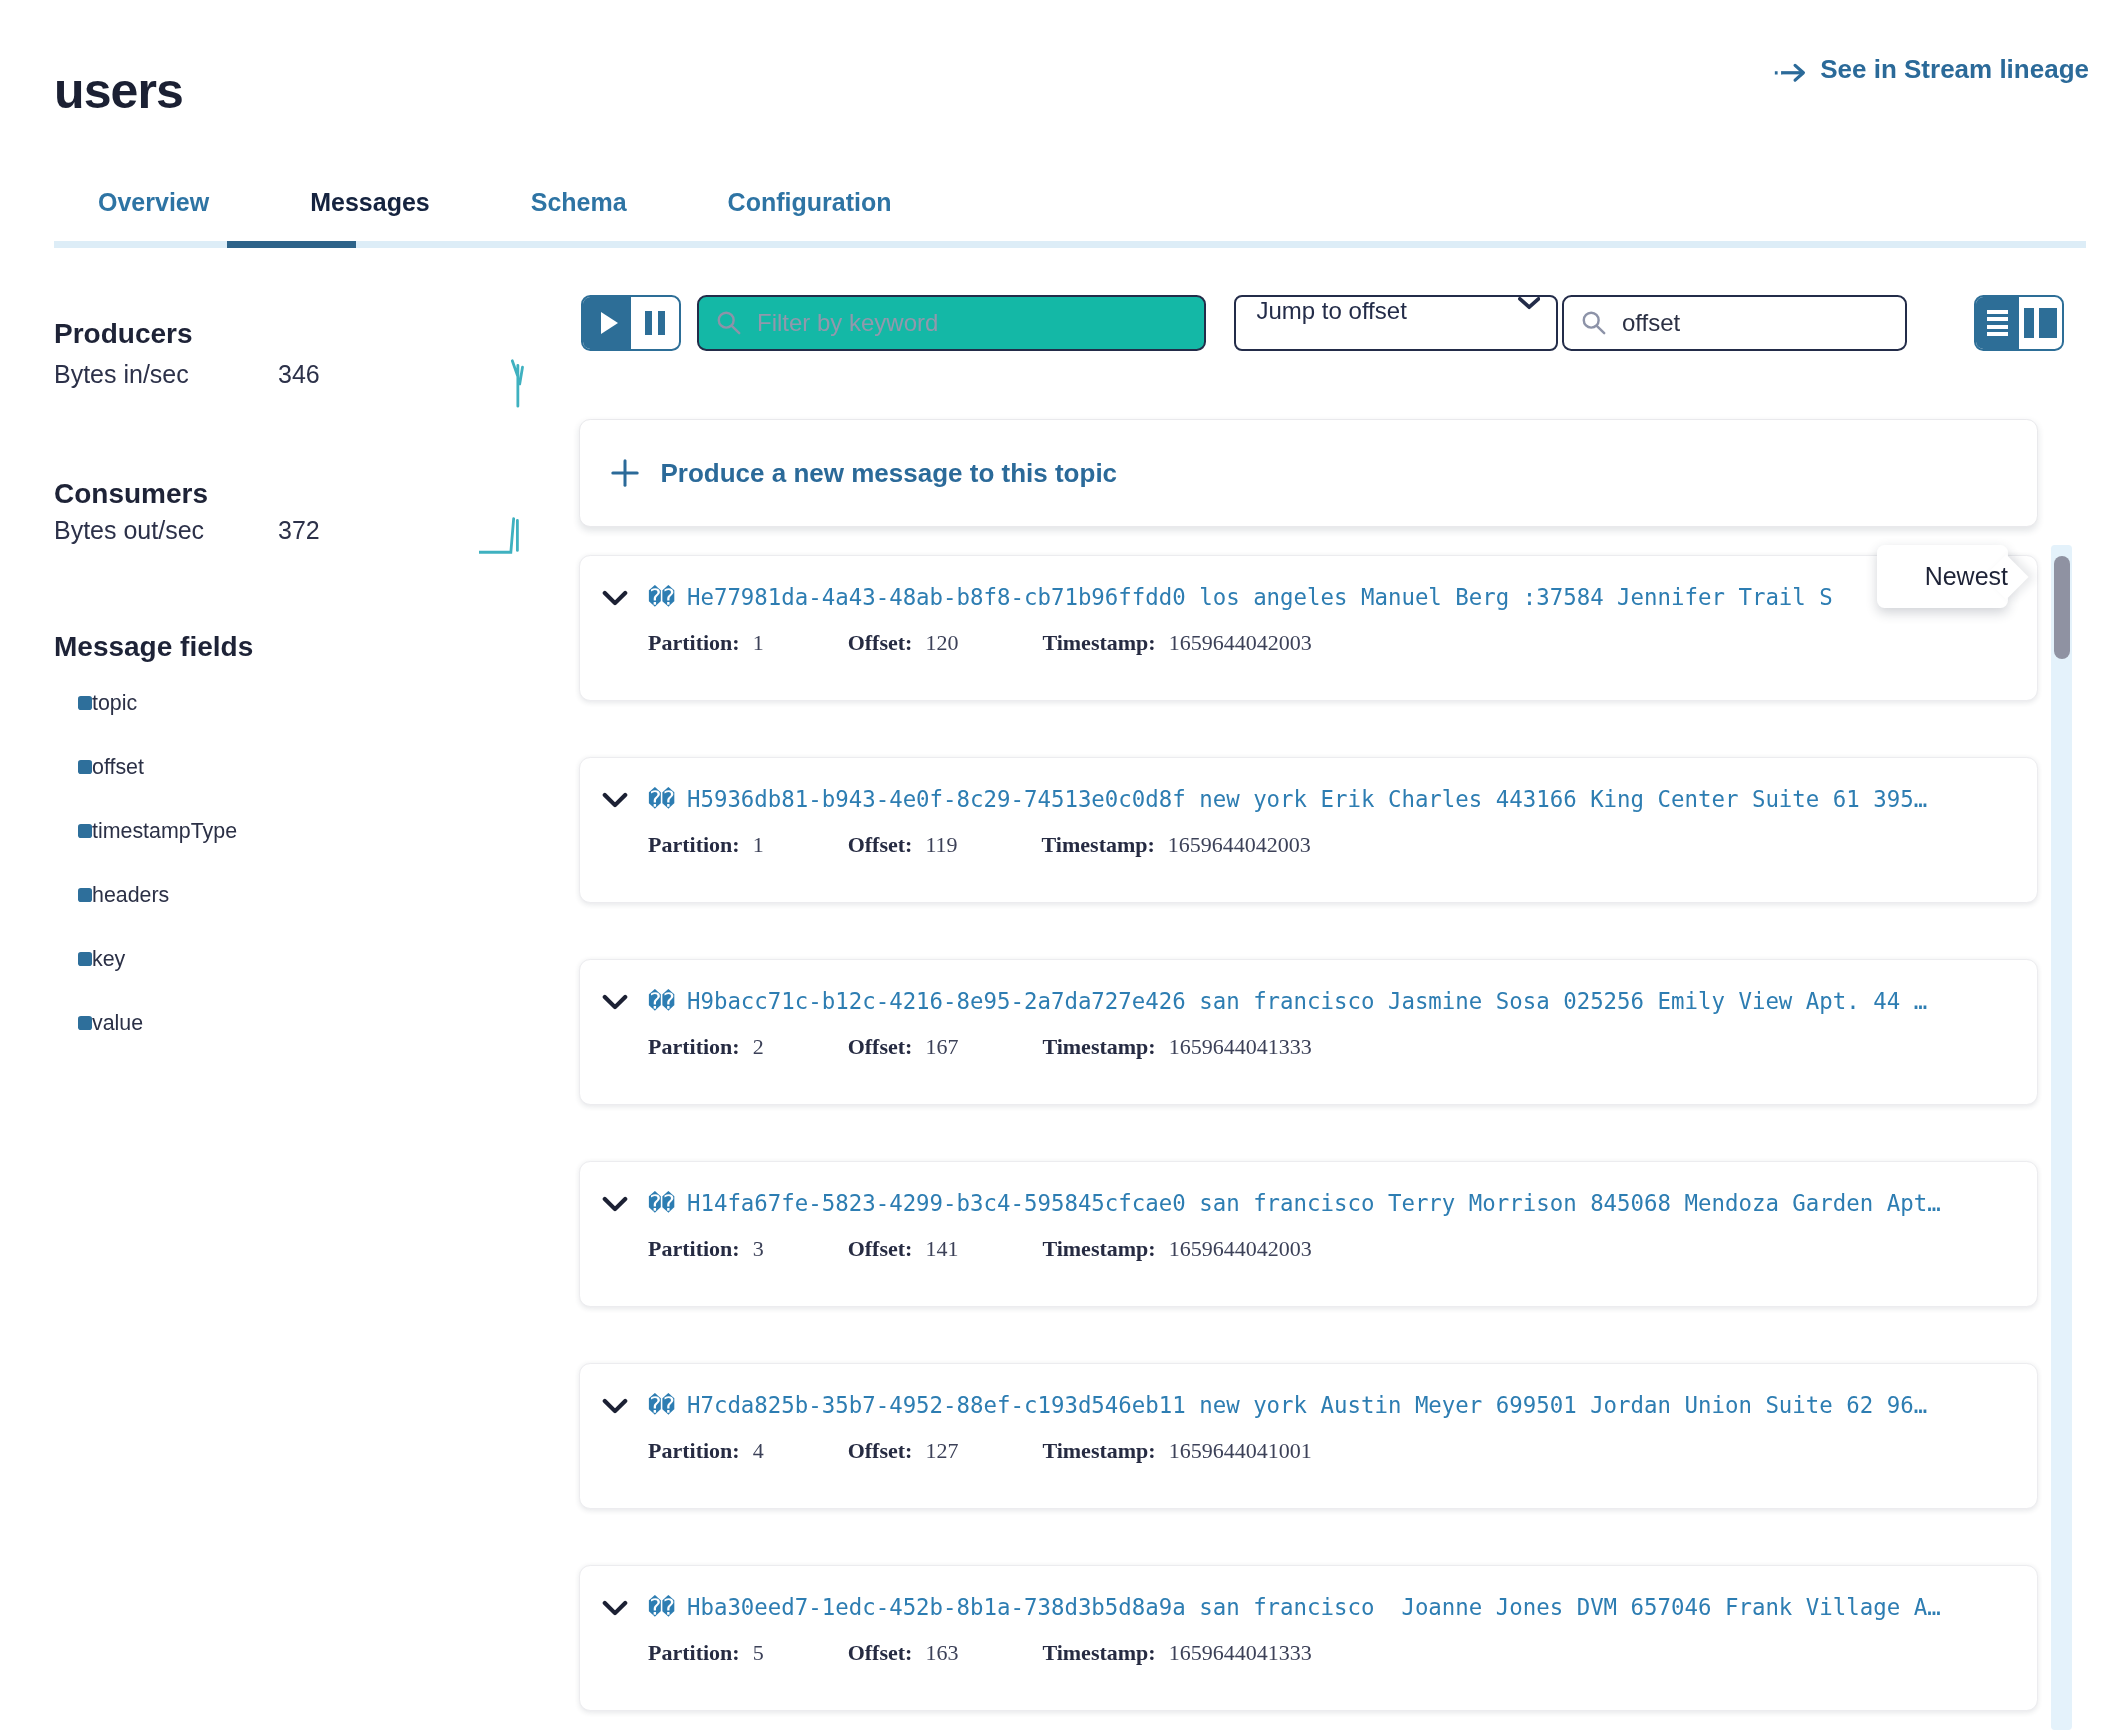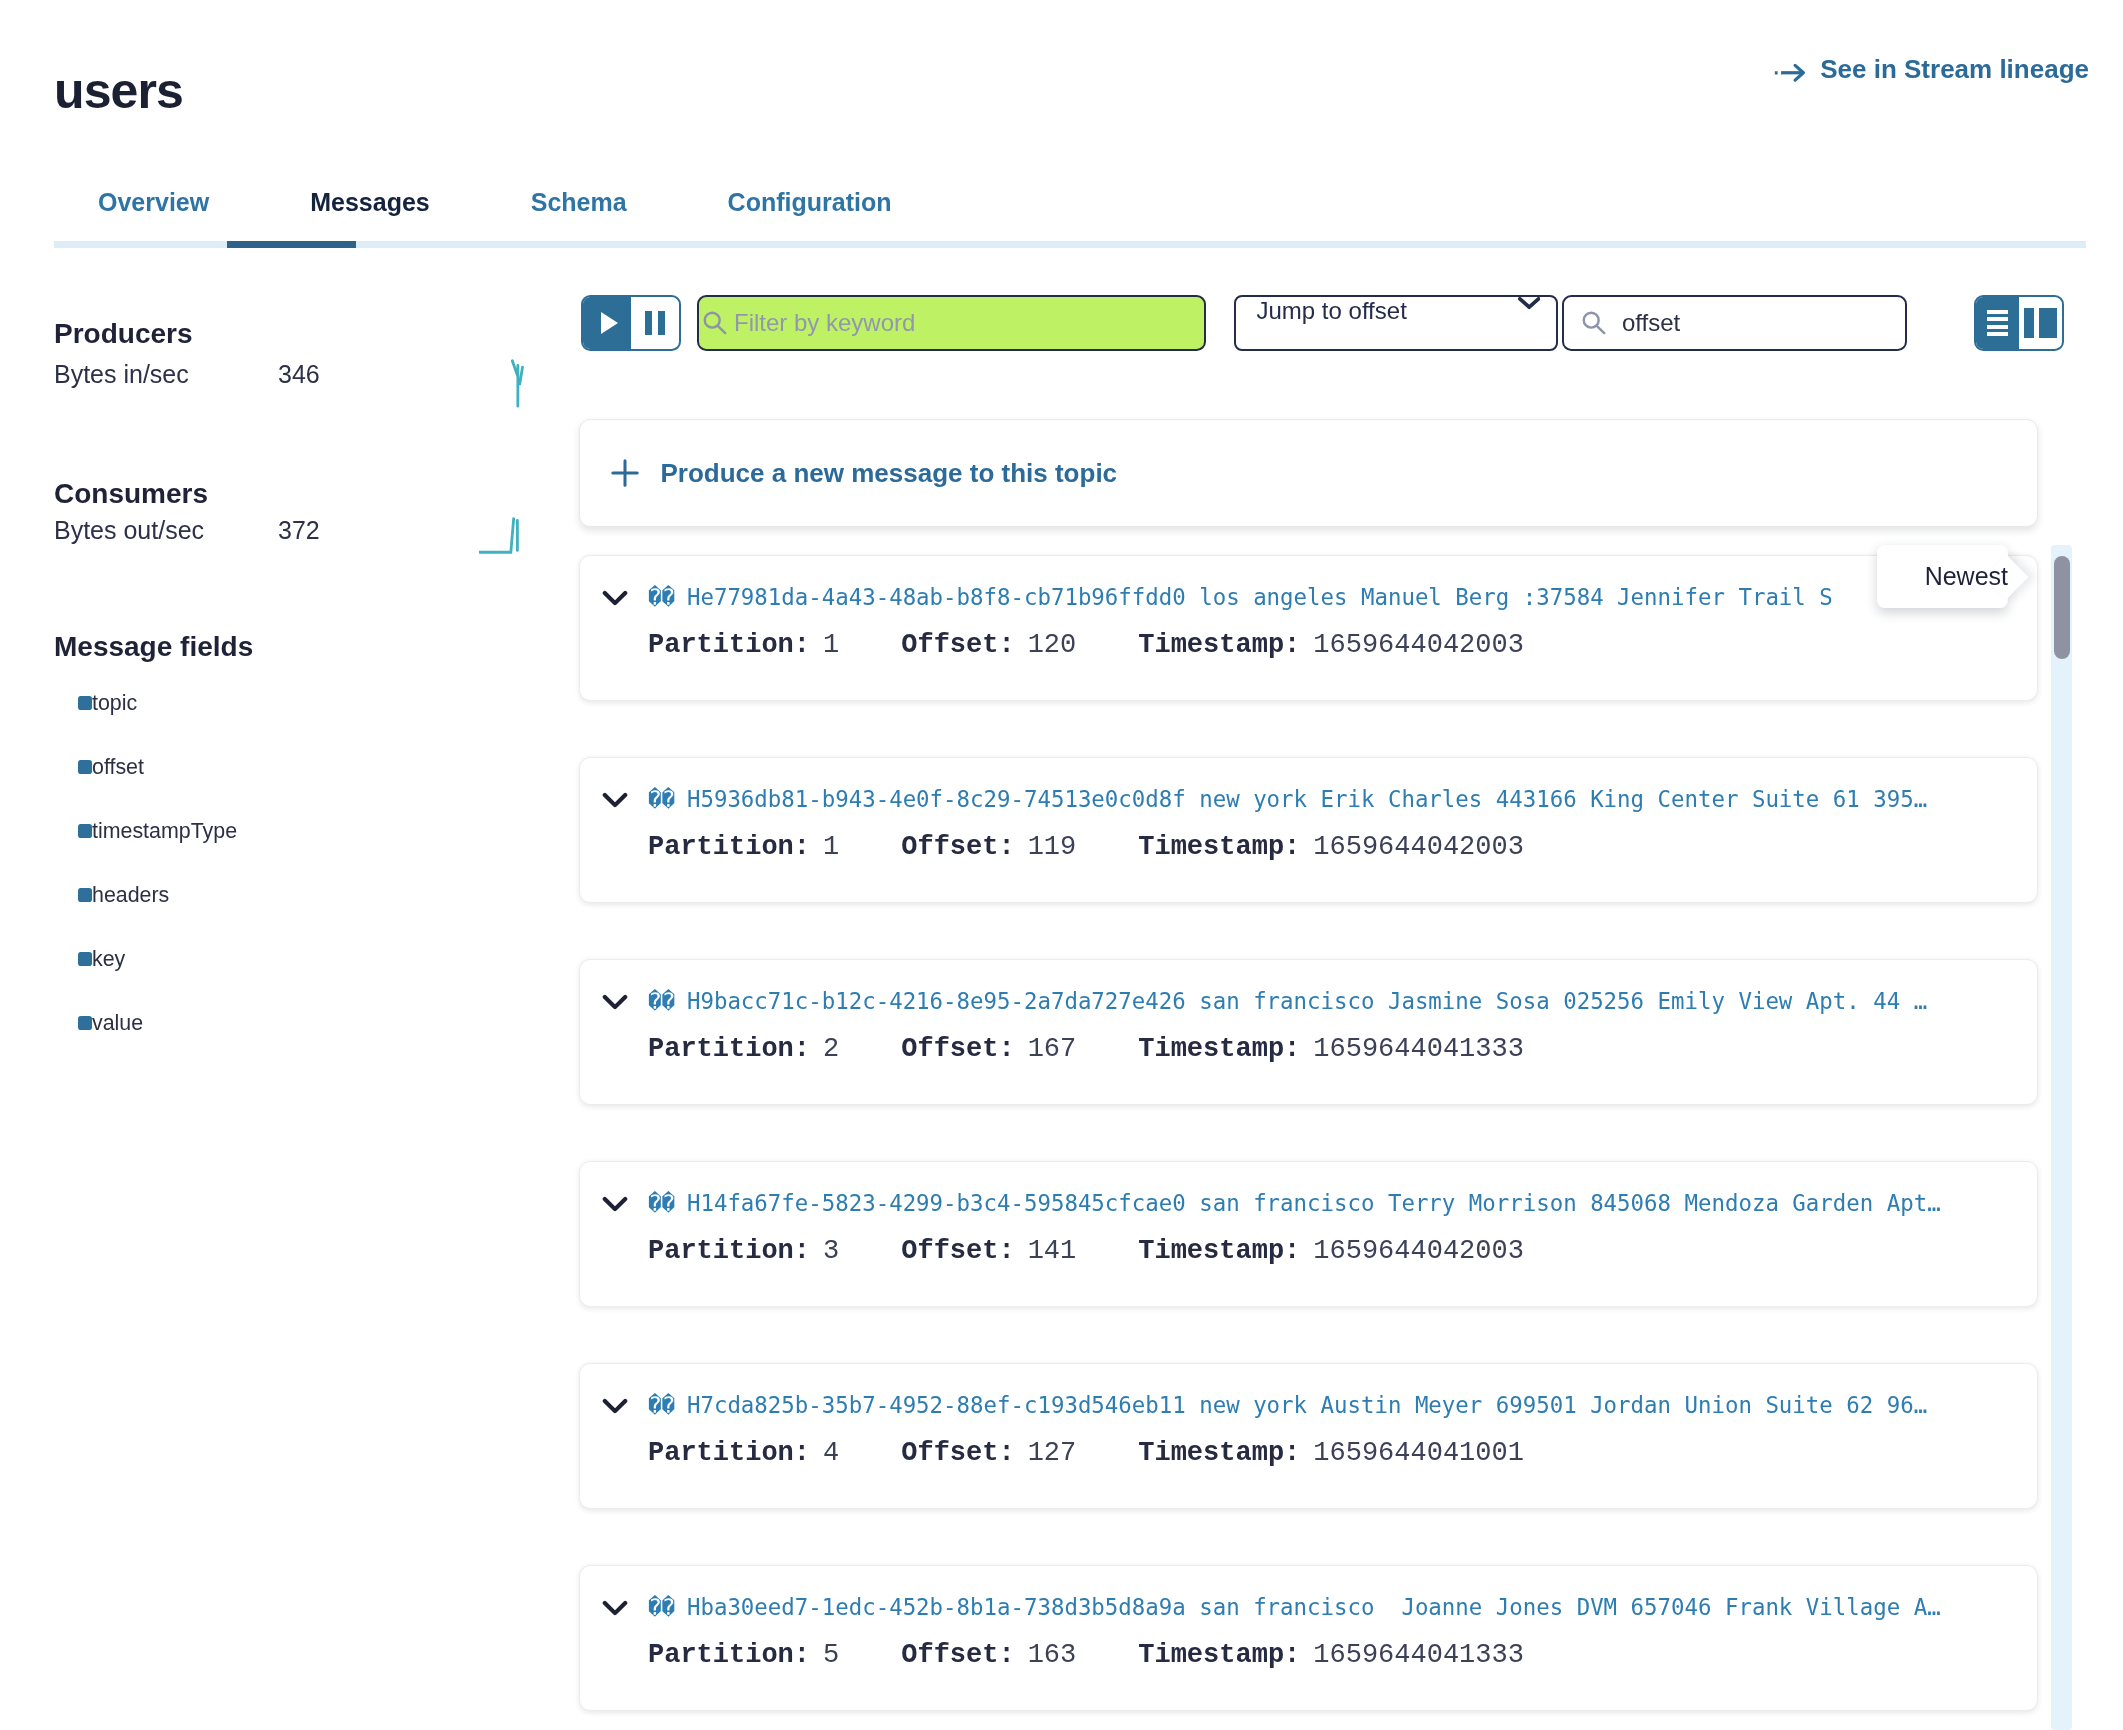--- a/index.html
+++ b/index.html
@@ -47,21 +47,21 @@
     border:2.8px solid #2d6e97; border-radius:9.3px; background:#fff; display:flex; overflow:hidden; }
   .seg { flex:1; display:flex; align-items:center; justify-content:center; cursor:pointer; }
   .seg.active { background:#2d6e97; }
   .play-tri { width:0; height:0; border-left:17.7px solid #fff;
     border-top:11.2px solid transparent; border-bottom:11.2px solid transparent; margin-left:4.7px; }
   .pause-bars { display:flex; gap:6.5px; }
   .pause-bars span { width:6.5px; height:24px; background:#2d6e97; }
 
   .filter-box { position:absolute; left:697px; top:295px; width:509px; height:56px;
     border:2.8px solid #232c49; border-radius:9.3px; display:flex; align-items:center;
-    gap:4px; padding:0 3px; background:#bef264; }
+    gap:13px; padding:0 17px; background:#14b8a6; }
   .filter-box input, .offset-box input {
     border:none; outline:none; flex:1; font-size:24px;
     font-family:"Liberation Sans", sans-serif; color:#2b3044; background:transparent; min-width:0; }
   .filter-box input::placeholder { color:#9298ac; }
 
   .jump-select { position:absolute; left:1234px; top:295px; width:324px; height:56px;
     border:2.8px solid #232c49; border-radius:8px; display:flex; align-items:flex-start;
     background:#fff; cursor:pointer; }
   .jump-label { flex:1; display:flex; align-items:center; padding-left:20.5px;
     font-size:24px; color:#232c49; }
@@ -92,21 +92,21 @@
   .msg-card { height:146px; margin-bottom:56px; background:#fff;
     border:1.9px solid #ececef; border-radius:11.2px;
     box-shadow:0 1.9px 5.6px rgba(25,39,60,0.10); padding-top:28px; }
   .key-row { display:flex; align-items:center; padding-left:22.4px; }
   .chev { flex:none; margin-top:2.8px; cursor:pointer; }
   .glyphs { margin-left:19.6px; font-family:"DejaVu Sans Mono", monospace;
     font-size:22.4px; color:#2d7db2; flex:none; }
   .keytext { margin-left:12px; font-family:"DejaVu Sans Mono", monospace;
     font-size:22.4px; color:#2d7db2; white-space:pre; overflow:hidden; flex:1; padding-right:24px; }
   .meta-row { margin-top:19.6px; padding-left:68px; display:flex;
-    font-family:Liberation Mono, monospace; font-size:27px; }
+    font-family:Liberation Serif, serif; font-size:22px;gap:22px; }
   .meta-group { margin-right:62px; white-space:pre; }
   .mlabel { font-weight:700; color:#262b42; margin-right:13px; }
   .mval { color:#3c4158; }
 
   
   .newest-tip { position:absolute; left:1877px; top:545px; width:131px; height:63px;
     background:#fff; border-radius:7.5px; box-shadow:0 4.7px 11.2px rgba(30,40,60,0.20);
     display:flex; align-items:center; justify-content:flex-end;
     font-size:25px; color:#1e2337; z-index:6; }
   .newest-tip::after { content:''; position:absolute; right:-14px; top:16px;

